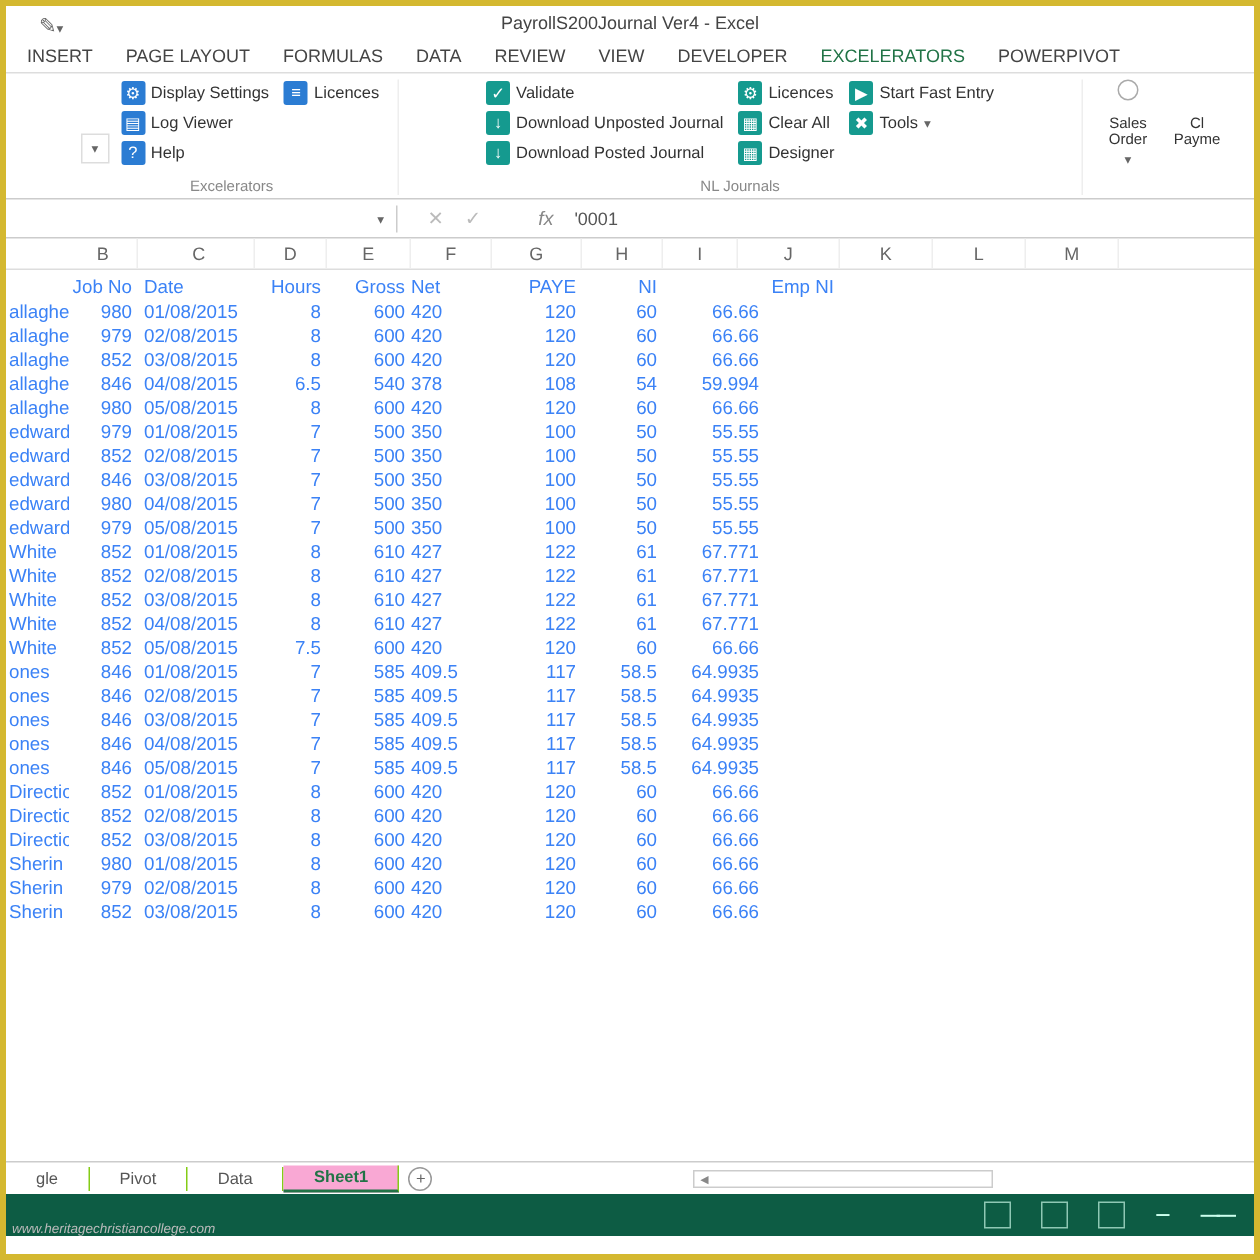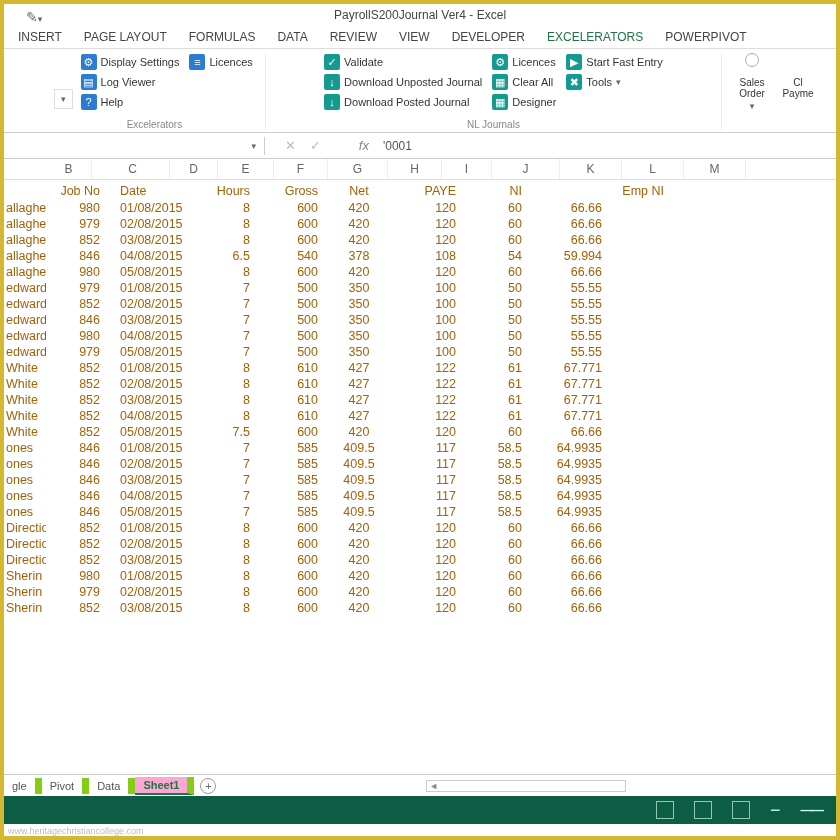--- a/index.html
+++ b/index.html
@@ -27,45 +27,45 @@
 .fx-area { display: flex; align-items: center; gap: 14px; padding-left: 20px; font-size: 13px; color: #888; }
 .fx-area .x { color: #bbb; }
 .fx-area .chk { color: #bbb; }
 .fx { font-style: italic; color: #888; margin-left: 24px; }
 .formula-val { color: #555; font-size: 12px; }
 .grid { display: flex; flex-direction: column; }
 .colhdr, .row { display: flex; }
 .colhdr { color: #666; font-size: 12px; border-bottom: 1px solid #ddd; }
 .colhdr div { text-align: center; padding: 3px 0; border-right: 1px solid #eee; }
 .colhdr div:first-child { border-right: none; }
-.row { font-size: 12.5px; color: #a16207; gap: 12px; }
+.row { font-size: 12.5px; color: #3b82f6; }
 .row div { padding: 1px 4px 1px 0; overflow: hidden; white-space: nowrap; }
 .wA { width: 42px; text-align: left; padding-left: 2px !important; }
 .wB { width: 46px; text-align: right; }
 .wC { width: 78px; text-align: left; padding-left: 4px !important; }
 .wD { width: 48px; text-align: right; }
 .wE { width: 56px; text-align: right; }
-.wF { width: 54px; text-align: center; }
+.wF { width: 54px; text-align: left; }
 .wG { width: 60px; text-align: right; }
 .wH { width: 54px; text-align: right; }
 .wI { width: 50px; text-align: right; }
 .wJ { width: 68px; text-align: right; }
 .wK, .wL, .wM { width: 62px; }
 .hdr-row { font-weight: 400; }
 .hdr-row div { padding-top: 4px; padding-bottom: 2px; }
 .sheettabs { position: absolute; bottom: 40px; left: 0; right: 0; display: flex; align-items: center; height: 22px; border-top: 1px solid #ccc; background: #fff; font-size: 11px; }
-.stab { padding: 2px 8px; border-right: 7px solid #84cc16; color: #555; cursor: pointer; }
+.stab { padding: 2px 20px; border-right: 1px solid #84cc16; color: #555; cursor: pointer; }
 .stab.active { border-bottom: 2px solid #217346; background: #f9a8d4; font-weight: 700; color: #217346; }
 .addsheet { margin-left: 6px; width: 16px; height: 16px; border: 1px solid #999; border-radius: 50%; display: flex; align-items: center; justify-content: center; font-size: 11px; color: #666; cursor: pointer; }
 .hscroll { flex: 1; display: flex; justify-content: center; }
 .hscroll-track { width: 200px; height: 12px; border: 1px solid #ccc; display: flex; align-items: center; }
 .statusbar { position: absolute; bottom: 12px; left: 0; right: 0; height: 28px; background: #0d5c44; display: flex; align-items: center; justify-content: flex-end; padding-right: 14px; gap: 20px; }
 .statusbar .sicon { width: 18px; height: 18px; border: 1px solid #8fc7b4; display: block; }
 .statusbar .minus { color: #cfe; font-size: 18px; }
-.watermark { position: absolute; bottom: 0; left: 4px; font-size: 9px; color: #bbb; }
+.watermark { position: absolute; bottom: 12px; left: 4px; font-size: 9px; color: #bbb; font-style: italic; }
 .caret { font-size: 9px; color: #666; }
 .circ { width: 14px; height: 14px; border: 1px solid #aaa; border-radius: 50%; display: inline-block; }
 </style>
 </head>
 <body>
 
 <div class="titlebar">
   <span class="quicktool">✎<span class="caret">▾</span></span>
   <span>PayrollS200Journal Ver4 - Excel</span>
 </div>

